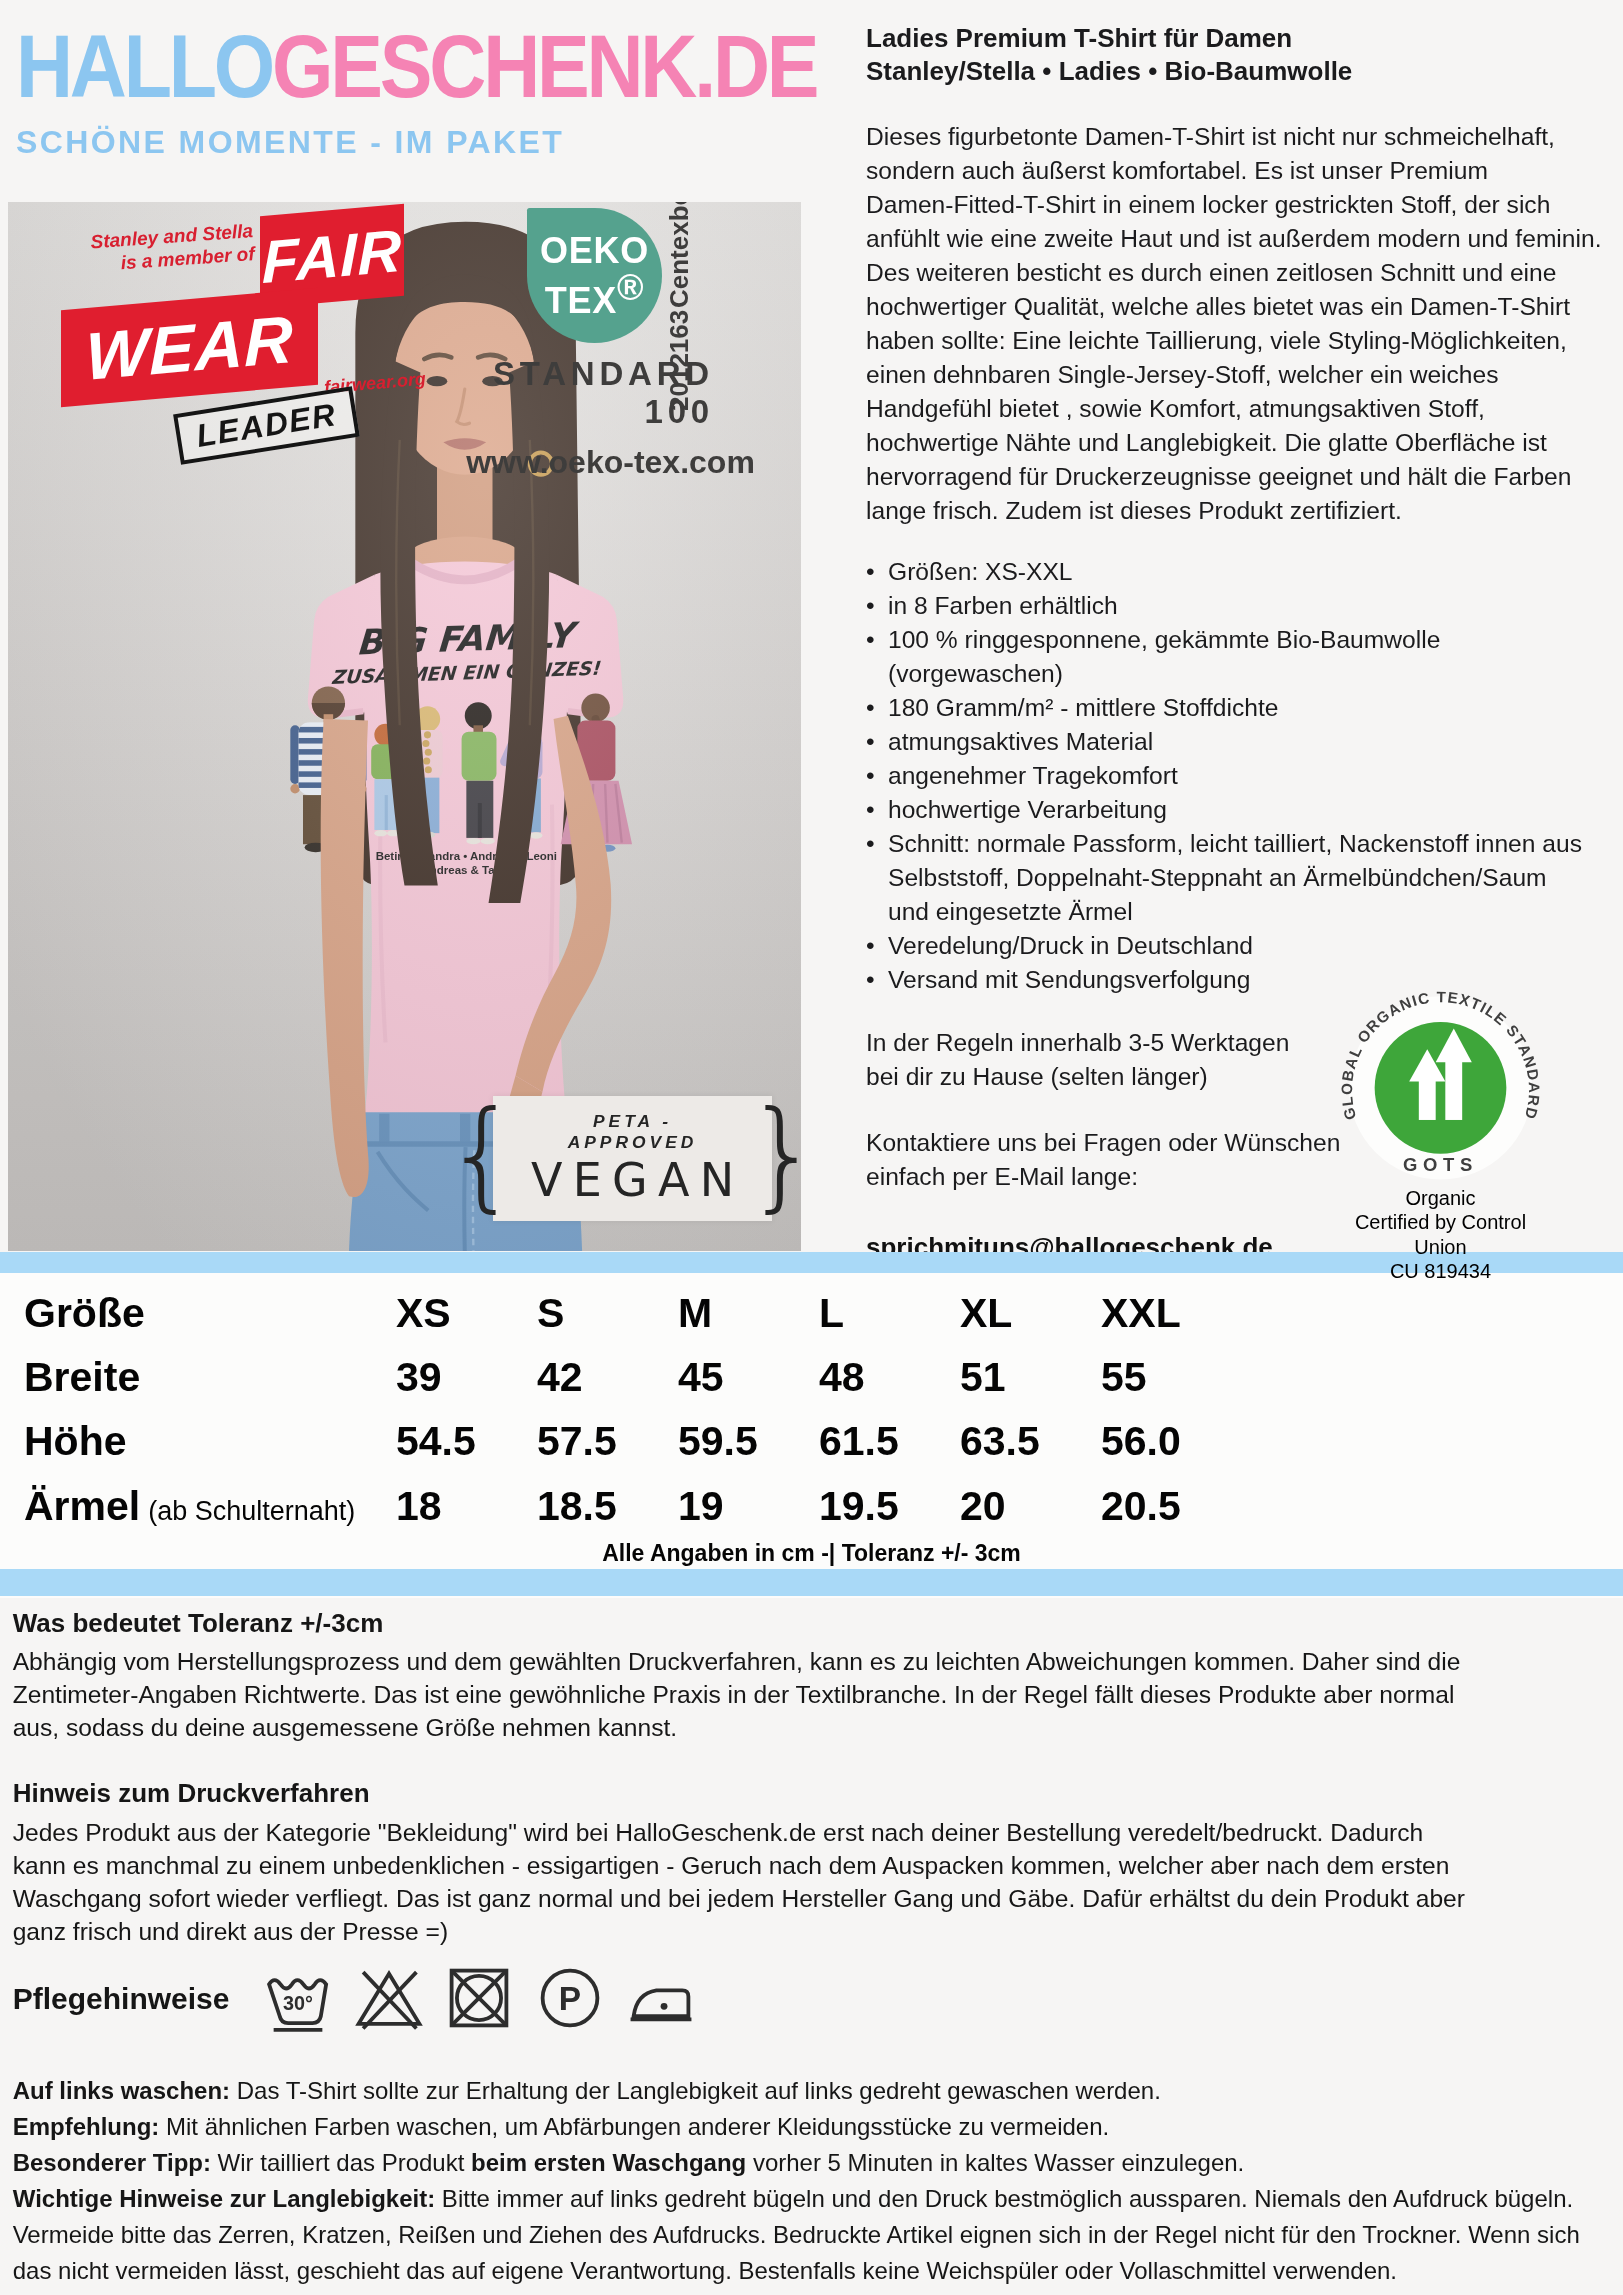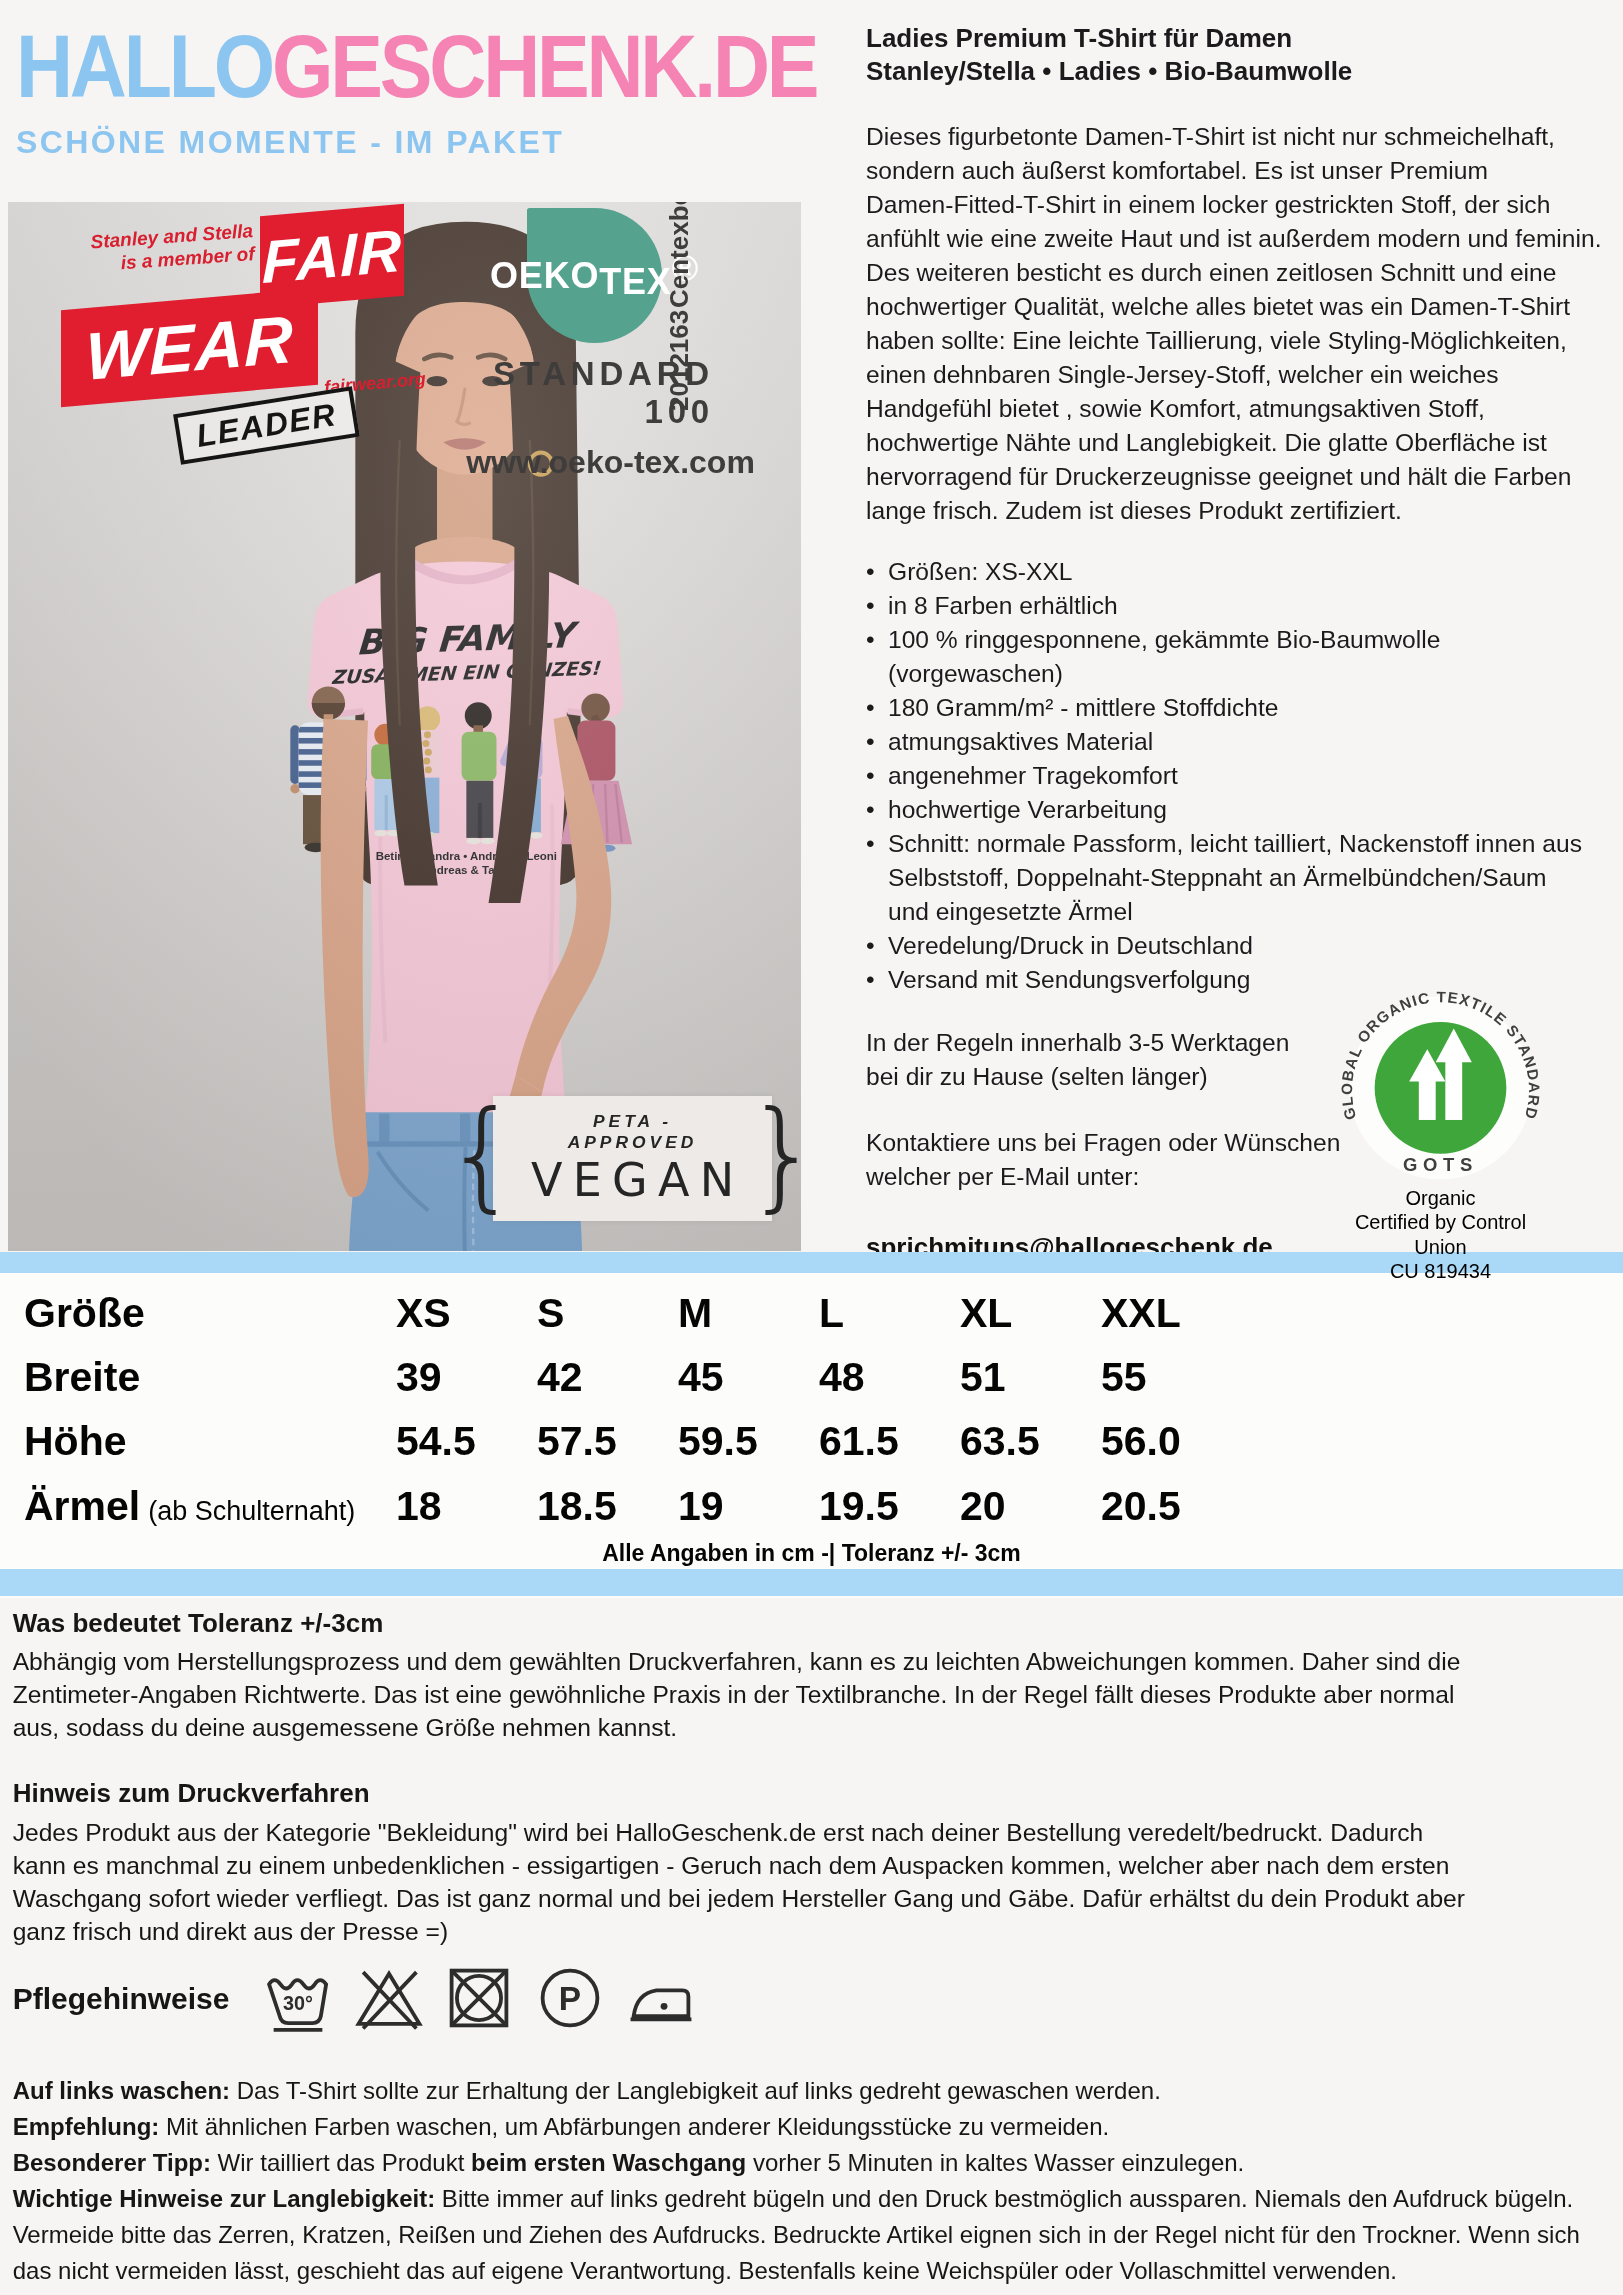--- a/index.html
+++ b/index.html
@@ -31,21 +31,21 @@
   .fw-word{color:#fff;font-style:italic;font-weight:900;letter-spacing:0.8px;}
   .fw-fair .fw-word{font-size:60px;}
   .fw-wear .fw-word{font-size:67px;}
   .fw-url{position:absolute;left:292px;top:163px;color:#d81f30;font-weight:800;font-size:18px;font-style:italic;transform:rotate(-5deg);}
   .fw-leader{position:absolute;left:144px;top:190px;padding:3.2px 16px;border:4.8px solid #151515;color:#151515;
              font-size:32px;font-weight:900;font-style:italic;letter-spacing:1.6px;transform:rotate(-9deg);background:rgba(246,245,244,.55);}
 
   
   .oekotex{position:absolute;left:444px;top:6.3px;width:349px;height:269px;z-index:3;color:#3e3d3c;}
   .ot-leaf{position:absolute;left:75px;top:0;width:135px;height:135px;background:#55a28e;
-           border-radius:2% 52% 52% 52%;display:flex;flex-direction:row;align-items:center;justify-content:center;}
+           border-radius:2% 52% 52% 52%;display:flex;flex-direction:column;align-items:center;justify-content:center;}
   .ot-leaf span{color:#fff;font-weight:900;font-size:36px;letter-spacing:0.8px;line-height:1.05;}
   .ot-reg{font-size:16px;vertical-align:super;}
   .ot-standard{position:absolute;left:8px;top:147px;width:254px;text-align:right;
                font-size:33px;font-weight:800;letter-spacing:4.8px;line-height:1.15;}
   .ot-vert{position:absolute;left:212px;top:4.8px;height:198px;width:87px;
            writing-mode:vertical-rl;transform:rotate(180deg);display:flex;gap:1.6px;
            font-size:26px;font-weight:800;line-height:1.2;}
   .ot-url{position:absolute;left:0;top:236px;width:317px;text-align:center;font-size:32px;font-weight:800;}
 
   
@@ -343,21 +343,21 @@
           <span class="b-marker">•</span>
           <span class="b-text">Versand mit Sendungsverfolgung</span>
         </li>
     </ul>
     <div class="d-block">
       <span>In der Regeln innerhalb 3-5 Werktagen</span><br>
       <span>bei dir zu Hause (selten länger)</span>
     </div>
     <div class="d-block">
       <span>Kontaktiere uns bei Fragen oder Wünschen</span><br>
-      <span>welcher per E-Mail unter:</span>
+      <span>einfach per E-Mail lange:</span>
     </div>
     <a class="d-email" href="#">sprichmituns@hallogeschenk.de</a>
   </aside>
 
   <div class="gots">
     <svg width="209" height="212" viewBox="0 0 260 264">
       <defs>
         <path id="gotsArc" d="M 27,190 A 110,110 0 1 1 233,190" fill="none"></path>
       </defs>
       <circle cx="130" cy="148" r="114" fill="#fdfdfc"></circle>

